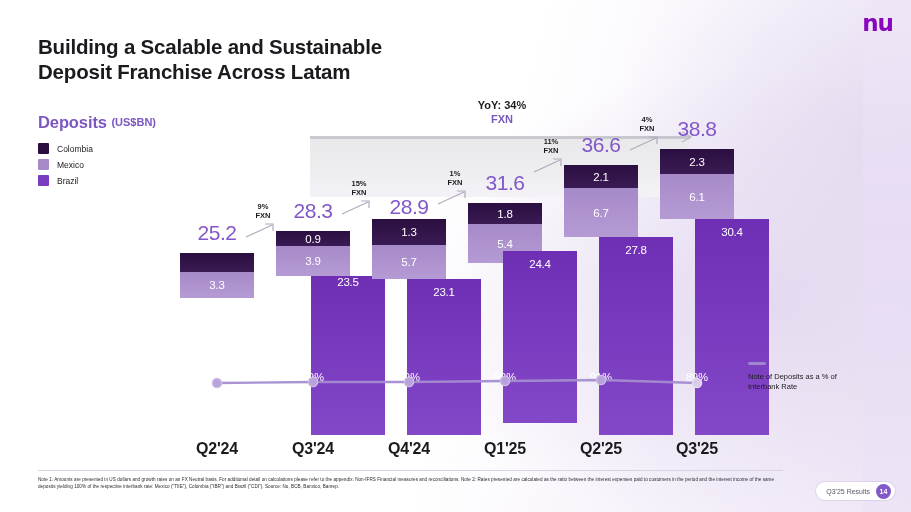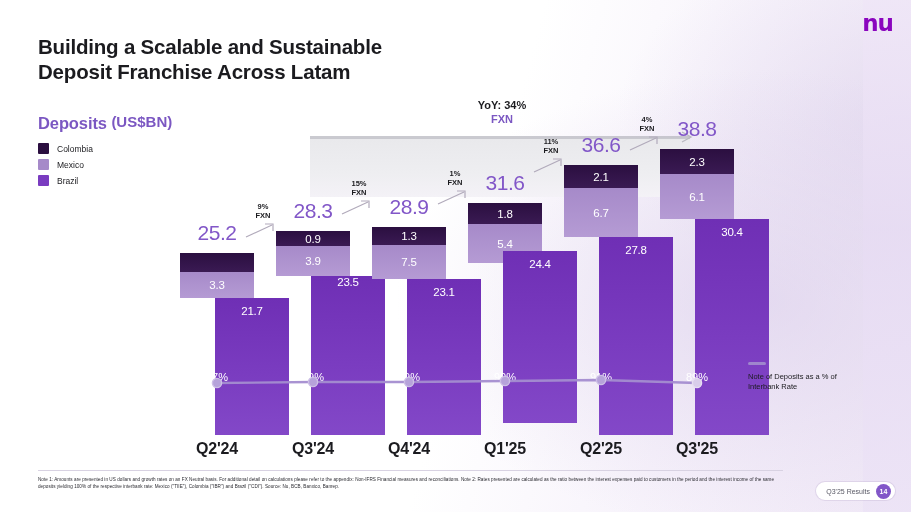--- a/index.html
+++ b/index.html
@@ -32,21 +32,21 @@
   .title{
     position:absolute;left:38px;top:34px;
     font-size:20.5px;line-height:25px;color:#1b1b1f;
     font-weight:bold;letter-spacing:-0.2px;
     white-space:pre-line;
   }
   .dep-head{
     position:absolute;left:38px;top:113px;
     color:#7b57c2;font-weight:bold;font-size:16.5px;letter-spacing:-0.1px;
   }
-  .dep-head .unit{font-size:15px;letter-spacing:0;vertical-align:2px;}
+  .dep-head .unit{font-size:11px;letter-spacing:0;vertical-align:2px;}
   .legend{position:absolute;left:38px;top:143px;}
   .legend-row{display:flex;align-items:center;margin-bottom:5px;}
   .legend-sw{width:11px;height:11px;border-radius:1px;margin-right:8px;}
   .legend-lb{font-size:8.5px;color:#1b1b1f;}
 
   
   #plot{position:absolute;left:180px;top:100px;width:560px;height:335px;}
   .bar-group{position:absolute;bottom:0;width:74px;}
   .bar{position:absolute;bottom:0;left:0;width:74px;}
   .seg{position:absolute;left:0;width:74px;display:flex;align-items:center;justify-content:center;
@@ -140,21 +140,20 @@
     <div class="fxn2">FXN</div>
   </div>
 
   <div id="plot">
 
     <div class="bar-group" style="left:0px;">
       <div class="total" style="bottom:190px;">25.2</div>
       <div class="bar" style="height:182px;">
         <div class="seg co" style="bottom:163px;height:19px;font-size:0;"></div>
         <div class="seg mx" style="bottom:137px;height:26px;">3.3</div>
-        <div class="seg br" style="bottom:0px;height:137px;align-items:flex-start;padding-top:7px;box-sizing:border-box;">21.7</div>
         <div class="pct" style="bottom:52px;">87%</div>
       </div>
     </div>
 
     <div class="fxn" style="left:60px;bottom:215px;">
       <span>9%</span><br>
       <span>FXN</span>
     </div>
     <svg class="fxarrow" style="left:64px;bottom:196px;" viewBox="0 0 34 18">
       <line x1="2" y1="16" x2="28" y2="4" stroke="#b1aabb" stroke-width="1.2"></line>
@@ -174,22 +173,22 @@
       <span>15%</span><br>
       <span>FXN</span>
     </div>
     <svg class="fxarrow" style="left:160px;bottom:219px;" viewBox="0 0 34 18">
       <line x1="2" y1="16" x2="28" y2="4" stroke="#b1aabb" stroke-width="1.2"></line>
       <polyline points="21,3 29,3 29,10" fill="none" stroke="#b1aabb" stroke-width="1.2"></polyline>
     </svg>
     <div class="bar-group" style="left:192px;">
       <div class="total" style="bottom:216px;">28.9</div>
       <div class="bar" style="height:208px;">
-        <div class="seg co" style="bottom:190px;height:18px;">1.3</div>
-        <div class="seg mx" style="bottom:156px;height:34px;">7.5</div>
+        <div class="seg co" style="bottom:190px;height:26px;">1.3</div>
+        <div class="seg mx" style="bottom:156px;height:34px;">5.7</div>
         <div class="seg br" style="bottom:0px;height:156px;align-items:flex-start;padding-top:7px;box-sizing:border-box;">23.1</div>
         <div class="pct" style="bottom:52px;">89%</div>
       </div>
     </div>
 
     <div class="fxn" style="left:252px;bottom:248px;">
       <span>1%</span><br>
       <span>FXN</span>
     </div>
     <svg class="fxarrow" style="left:256px;bottom:229px;" viewBox="0 0 34 18">

